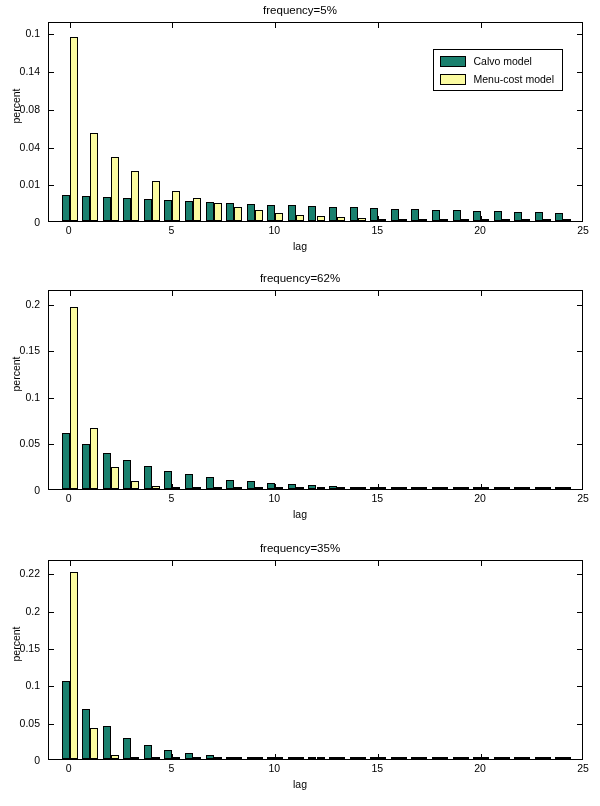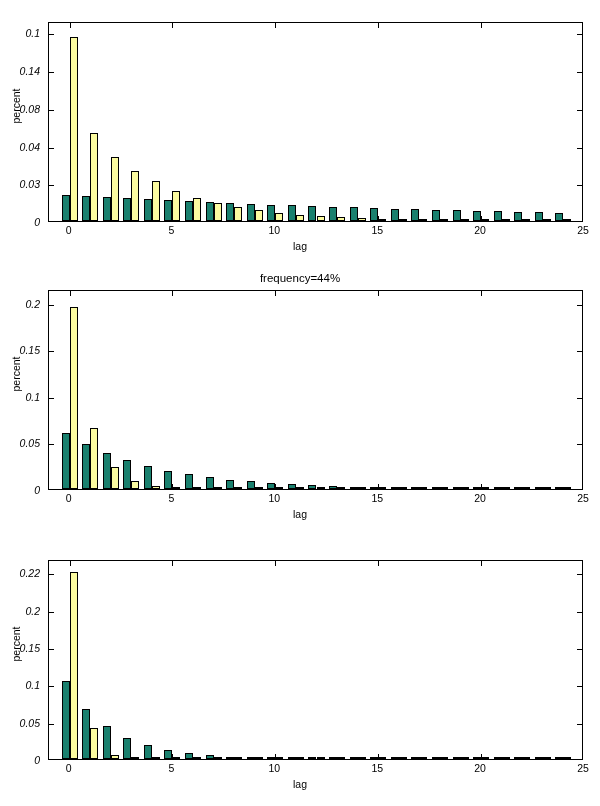--- a/index.html
+++ b/index.html
@@ -99,21 +99,20 @@
     width: 44px;
     height: 200px;
   }
   .ylabel-item {
     position: absolute;
     right: 4px;
     transform: translateY(-50%);
     font-size: 10.5px;
     color: #000;
     white-space: nowrap;
-    font-style: italic;
   }
   .axis-x-title {
     position: absolute;
     top: 240px;
     left: 0;
     width: 600px;
     text-align: center;
     font-size: 10.5px;
   }
   .axis-y-title {
@@ -153,23 +152,24 @@
   }
   .legend-swatch.calvo { background: #1a806e; }
   .legend-swatch.menu  { background: #fbfba0; }
 </style>
 </head>
 <body>
 
 <div class="figure">
 
   <div class="panel" id="panel-0">
+    <div class="panel-title">frequency=5%</div>
     <div class="ylabels">
         <div class="ylabel-item" style="top: 200px;">0</div>
-        <div class="ylabel-item" style="top: 162.26px;">0.03</div>
+        <div class="ylabel-item" style="top: 162.26px;">0.01</div>
         <div class="ylabel-item" style="top: 124.53px;">0.04</div>
         <div class="ylabel-item" style="top: 86.79px;">0.08</div>
         <div class="ylabel-item" style="top: 49.06px;">0.14</div>
         <div class="ylabel-item" style="top: 11.32px;">0.1</div>
       </div>
     <div class="axis-y-title">percent</div>
     <div class="plot-area">
       <div class="bars">
           <div class="bar calvo" style="left: 12.55px; width: 8.03px; height: 26.42px;"></div>
           <div class="bar menu" style="left: 20.58px; width: 8.03px; height: 183.96px;"></div>
@@ -215,20 +215,30 @@
           <div class="bar menu" style="left: 432.12px; width: 8.03px; height: 0.8px; border-width: 0.5px;"></div>
           <div class="bar calvo" style="left: 444.67px; width: 8.03px; height: 9.62px;"></div>
           <div class="bar menu" style="left: 452.69px; width: 8.03px; height: 0.8px; border-width: 0.5px;"></div>
           <div class="bar calvo" style="left: 465.24px; width: 8.03px; height: 9.25px;"></div>
           <div class="bar menu" style="left: 473.27px; width: 8.03px; height: 0.8px; border-width: 0.5px;"></div>
           <div class="bar calvo" style="left: 485.82px; width: 8.03px; height: 8.87px;"></div>
           <div class="bar menu" style="left: 493.85px; width: 8.03px; height: 0.8px; border-width: 0.5px;"></div>
           <div class="bar calvo" style="left: 506.4px; width: 8.03px; height: 8.3px;"></div>
           <div class="bar menu" style="left: 514.42px; width: 8.03px; height: 0.8px; border-width: 0.5px;"></div>
         </div>
+      <div class="legend">
+        <div class="legend-row">
+          <span class="legend-swatch calvo"></span>
+          <span>Calvo model</span>
+        </div>
+        <div class="legend-row">
+          <span class="legend-swatch menu"></span>
+          <span>Menu-cost model</span>
+        </div>
+      </div>
     <div class="tick-x bottom" style="left: 20.58px;"></div>
         <div class="tick-x top" style="left: 20.58px;"></div>
         <div class="tick-x bottom" style="left: 123.46px;"></div>
         <div class="tick-x top" style="left: 123.46px;"></div>
         <div class="tick-x bottom" style="left: 226.35px;"></div>
         <div class="tick-x top" style="left: 226.35px;"></div>
         <div class="tick-x bottom" style="left: 329.23px;"></div>
         <div class="tick-x top" style="left: 329.23px;"></div>
         <div class="tick-x bottom" style="left: 432.12px;"></div>
         <div class="tick-x top" style="left: 432.12px;"></div>
@@ -248,21 +258,21 @@
         <div class="xlabel-item" style="left: 123.46px;">5</div>
         <div class="xlabel-item" style="left: 226.35px;">10</div>
         <div class="xlabel-item" style="left: 329.23px;">15</div>
         <div class="xlabel-item" style="left: 432.12px;">20</div>
         <div class="xlabel-item" style="left: 535px;">25</div>
       </div>
     <div class="axis-x-title">lag</div>
   </div>
 
   <div class="panel" id="panel-1">
-    <div class="panel-title">frequency=44%</div>
+    <div class="panel-title">frequency=62%</div>
     <div class="ylabels">
         <div class="ylabel-item" style="top: 200px;">0</div>
         <div class="ylabel-item" style="top: 153.49px;">0.05</div>
         <div class="ylabel-item" style="top: 106.98px;">0.1</div>
         <div class="ylabel-item" style="top: 60.47px;">0.15</div>
         <div class="ylabel-item" style="top: 13.95px;">0.2</div>
       </div>
     <div class="axis-y-title">percent</div>
     <div class="plot-area">
       <div class="bars">
@@ -341,20 +351,21 @@
         <div class="xlabel-item" style="left: 123.46px;">5</div>
         <div class="xlabel-item" style="left: 226.35px;">10</div>
         <div class="xlabel-item" style="left: 329.23px;">15</div>
         <div class="xlabel-item" style="left: 432.12px;">20</div>
         <div class="xlabel-item" style="left: 535px;">25</div>
       </div>
     <div class="axis-x-title">lag</div>
   </div>
 
   <div class="panel" id="panel-2">
+    <div class="panel-title">frequency=35%</div>
     <div class="ylabels">
         <div class="ylabel-item" style="top: 200px;">0</div>
         <div class="ylabel-item" style="top: 162.69px;">0.05</div>
         <div class="ylabel-item" style="top: 125.37px;">0.1</div>
         <div class="ylabel-item" style="top: 88.06px;">0.15</div>
         <div class="ylabel-item" style="top: 50.75px;">0.2</div>
         <div class="ylabel-item" style="top: 13.43px;">0.22</div>
       </div>
     <div class="axis-y-title">percent</div>
     <div class="plot-area">

